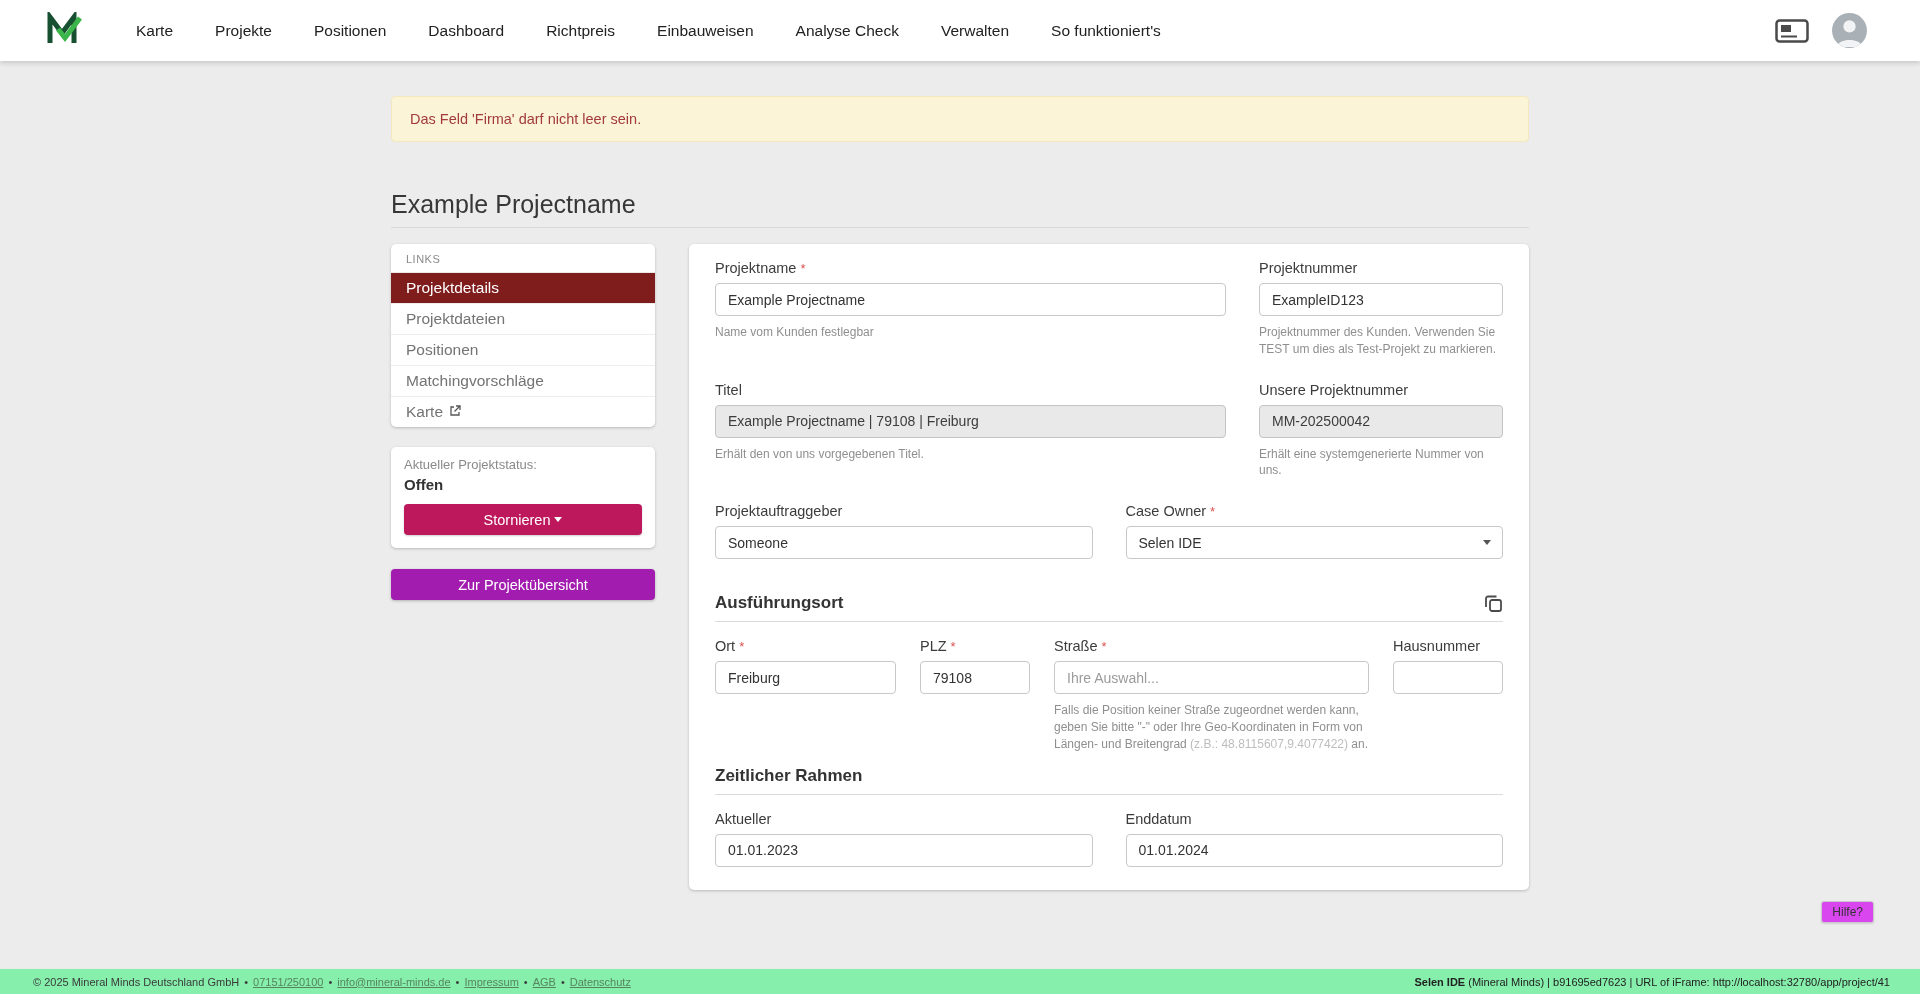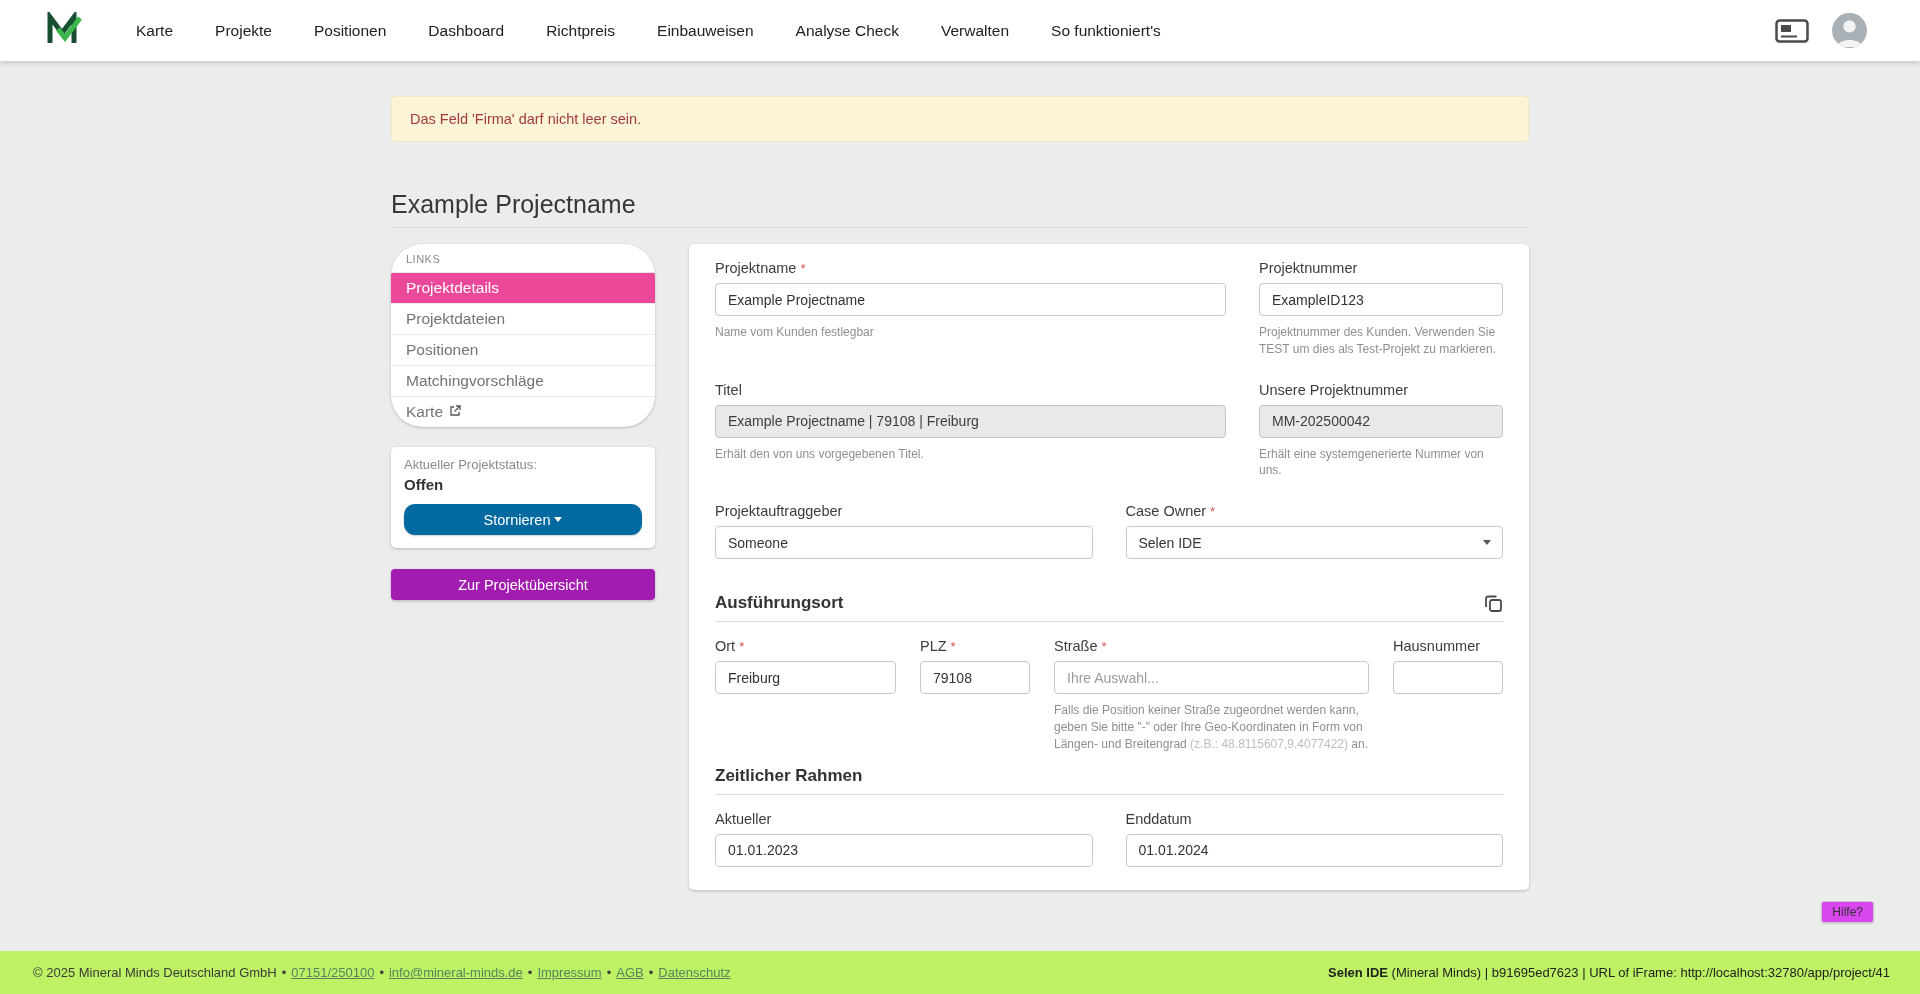--- a/index.html
+++ b/index.html
@@ -40,41 +40,41 @@
   }
 
   .page-title { margin-top:48px; font-size:25px; font-weight:400; color:#373737; }
   .title-rule { border:none; border-top:1px solid #d8d8d8; margin:8px 0 16px; }
 
   .layout { display:grid; grid-template-columns:264px 840px; gap:34px; align-items:start; }
 
   .card { background:#fff; border-radius:5px; box-shadow:0 1px 3px rgba(0,0,0,.22); }
 
   
-  .nav-card { overflow:hidden;border-radius:32px; }
+  .nav-card { overflow:hidden; }
   .links-header {
     font-size:11px; color:#8a8a8a; letter-spacing:.5px;
     padding:9px 15px 7px; border-bottom:1px solid #e9e9e9;
   }
   .nav-card ul { list-style:none; }
   .nav-card li {
     padding:6px 15px; font-size:15.5px; color:#737373;
     border-bottom:1px solid #ededed; cursor:pointer;
     display:flex; align-items:center; gap:6px;
   }
   .nav-card li:last-child { border-bottom:none; }
-  .nav-card li.active { background:#ec4899; color:#fff; }
+  .nav-card li.active { background:#7f1d1d; color:#fff; }
 
   .status-card { margin-top:20px; padding:10px 13px 13px; }
   .status-label { font-size:13px; color:#8a8a8a; }
   .status-value { font-size:15px; font-weight:700; color:#333; margin:4px 0 11px; }
 
   .btn-danger {
-    width:100%; height:31px; background:#0369a1; color:#fff;
-    border:none; border-radius:11px; font-size:14.5px;
+    width:100%; height:31px; background:#be185d; color:#fff;
+    border:none; border-radius:4px; font-size:14.5px;
     font-family:inherit; cursor:pointer;
     display:flex; align-items:center; justify-content:center; gap:4px;
     box-shadow:0 1px 2px rgba(0,0,0,.2);
   }
   .btn-gray {
     margin-top:21px; width:100%; height:31px;
     background:#a21caf; color:#fff; border:none; border-radius:4px;
     font-size:14.5px; font-family:inherit; cursor:pointer;
     box-shadow:0 1px 3px rgba(0,0,0,.25);
   }
@@ -116,23 +116,23 @@
 
   
   .hilfe-btn {
     position:fixed; right:46px; bottom:71px;
     background:#d946ef; border:1px solid #c9c9c9; border-radius:3px;
     font-size:12px; color:#333; padding:3px 10px;
     font-family:inherit; cursor:pointer; box-shadow:0 1px 2px rgba(0,0,0,.12);
   }
 
   .footer {
-    position:absolute; left:0; bottom:0; width:100%; height:43px;
-    background:#bef264; display:flex; align-items:center; justify-content:space-between;
-    padding:0 30px 0 33px; font-size:13px; color:#3a3a3a;
+    position:absolute; left:0; bottom:0; width:100%; height:25px;
+    background:#86efac; display:flex; align-items:center; justify-content:space-between;
+    padding:0 30px 0 33px; font-size:11px; color:#3a3a3a;
   }
   .footer-left { display:flex; align-items:center; gap:5px; white-space:nowrap; }
   .footer-left a { color:#55845e; text-decoration:underline; cursor:pointer; }
   .footer-right { white-space:nowrap; color:#222; }
   .footer-right b { font-weight:700; }
 </style>
 </head>
 <body>
 
 <header class="navbar">

